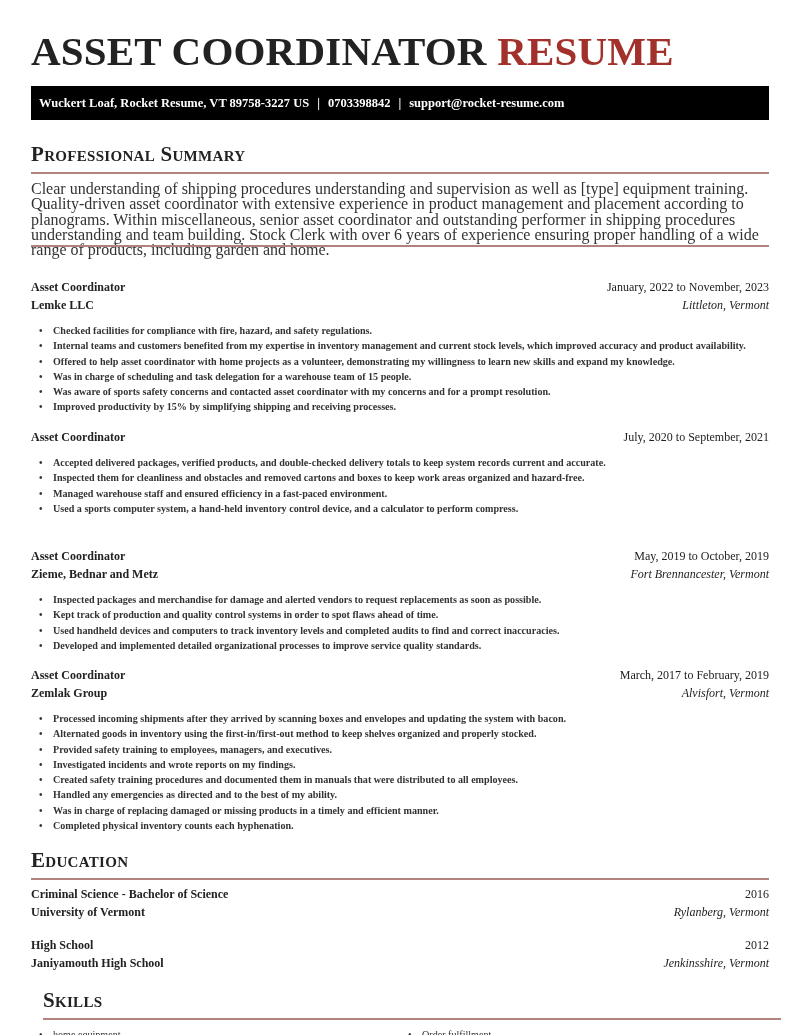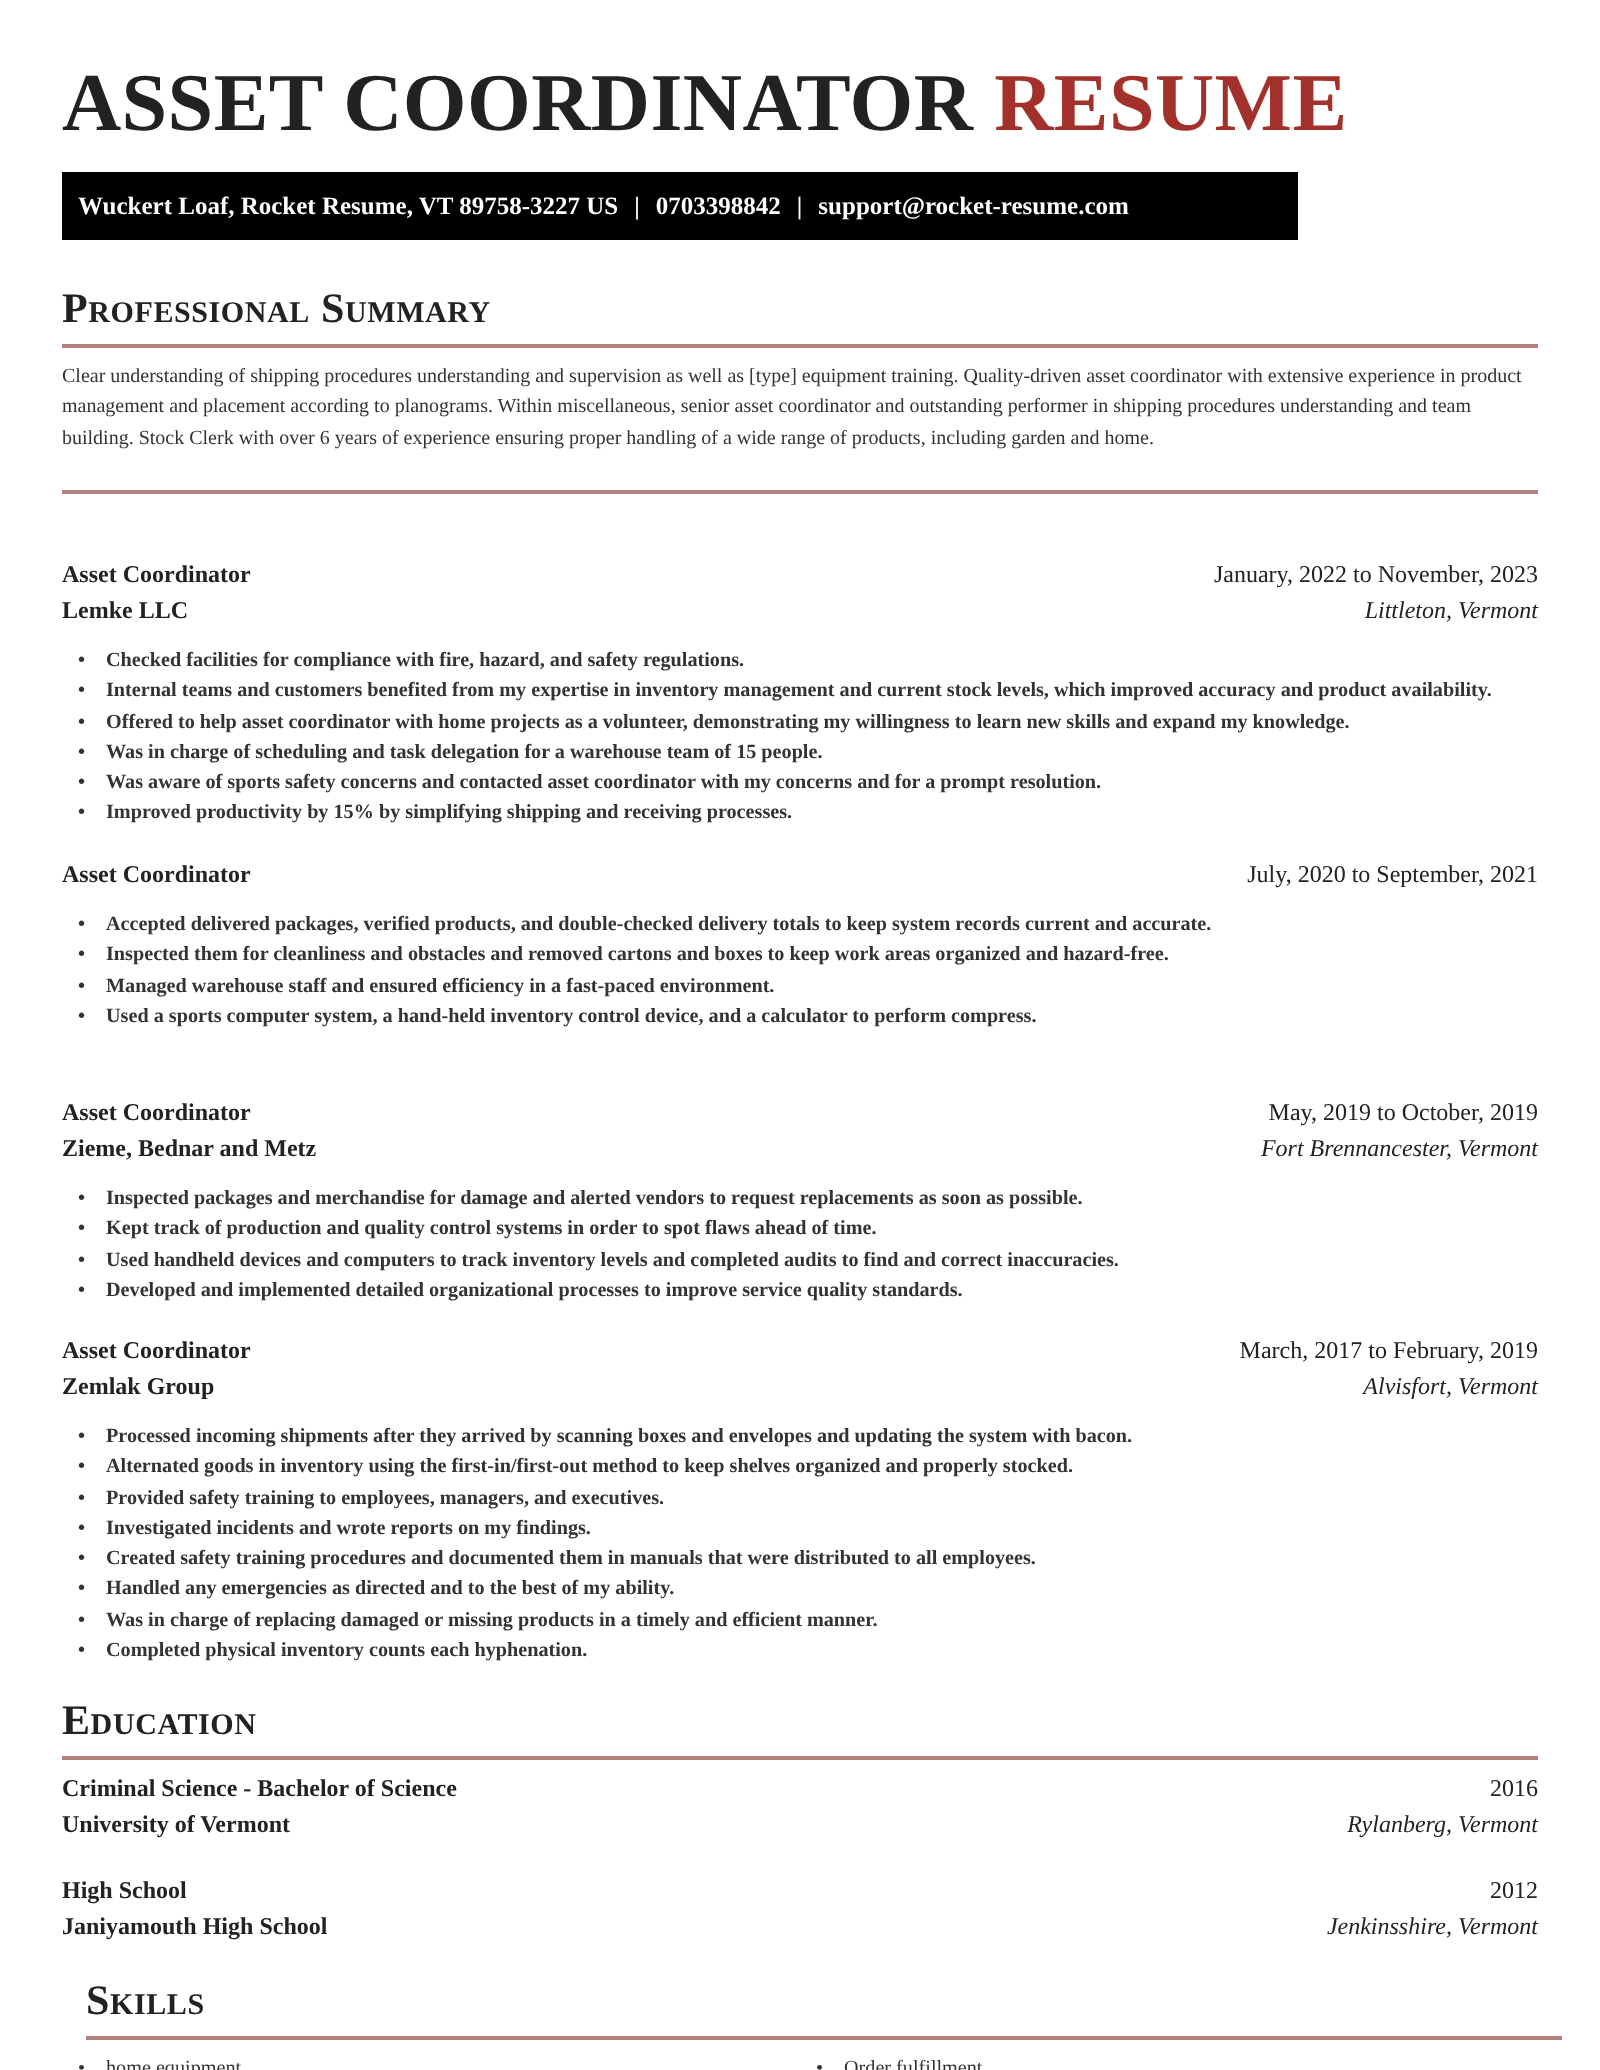--- a/index.html
+++ b/index.html
@@ -3,28 +3,28 @@
 <meta charset="utf-8">
 <style>
   * { box-sizing: border-box; margin: 0; padding: 0; }
   html, body { width: 800px; height: 1035px; overflow: hidden; background: #ffffff; }
   body { font-family: "Liberation Serif", "DejaVu Serif", serif; color: #222222; position: relative; }
   .page { position: absolute; left: 31px; top: 0; width: 738px; }
 
   .title { position: absolute; top: 26px; left: 0; font-size: 41px; font-weight: bold; letter-spacing: 0.2px; line-height: 50px; white-space: nowrap; color: #222222; }
   .title .accent { color: #a3312b; }
 
-  .contact-bar { position: absolute; top: 86px; left: 0; width: 618px; height: 34px; background: #000000; color: #ffffff; font-size: 12.5px; font-weight: bold; line-height: 34px; padding-left: 8px; white-space: nowrap; }
+  .contact-bar { position: absolute; top: 86px; left: 0; width: 738px; height: 34px; background: #000000; color: #ffffff; font-size: 12.5px; font-weight: bold; line-height: 34px; padding-left: 8px; white-space: nowrap; }
   .contact-bar .sep { display: inline-block; padding: 0 8px; }
 
   .section-head { position: absolute; left: 0; width: 738px; }
   .section-head h2 { font-size: 21px; font-weight: bold; font-variant: small-caps; letter-spacing: 0.3px; color: #222222; line-height: 26px; }
   .section-head .rule { margin-top: 5px; height: 2px; background: #b2827f; width: 738px; }
 
-  .summary { position: absolute; left: 0; width: 738px; font-size: 10px; line-height: 15.3px; color: #333333; }
+  .summary { position: absolute; left: 0; width: 738px; font-size: 16px; line-height: 15.3px; color: #333333; }
 
   .entry { position: absolute; left: 0; width: 738px; }
   .row { display: flex; justify-content: space-between; align-items: baseline; height: 18px; }
   .row .l { font-size: 12px; font-weight: bold; color: #222222; }
   .row .r { font-size: 12px; color: #222222; }
   .row .r.it { font-style: italic; }
   .bullets { list-style: none; margin-top: 7px; padding-left: 8px; font-weight: bold; }
   .bullets li { font-size: 10.1px; line-height: 15.3px; color: #333333; position: relative; padding-left: 14px; white-space: nowrap; }
   .bullets li::before { content: "•"; position: absolute; left: 0; top: 0; color: #333333; }
 

